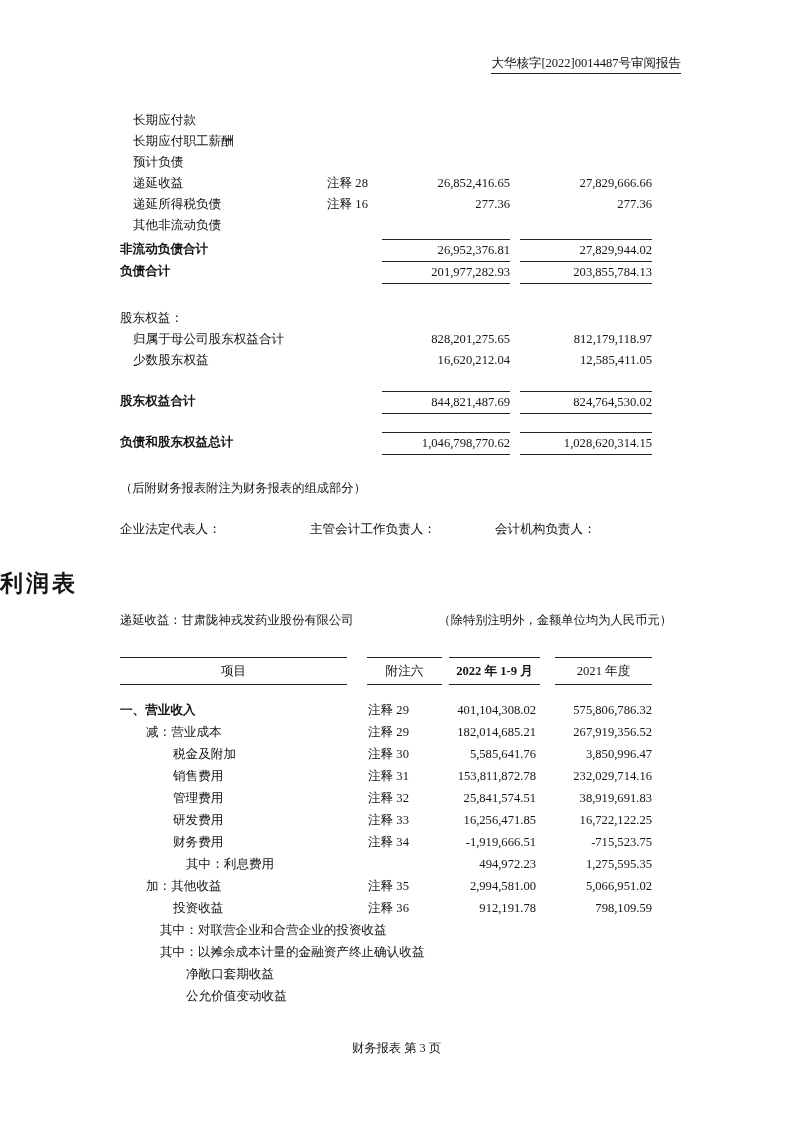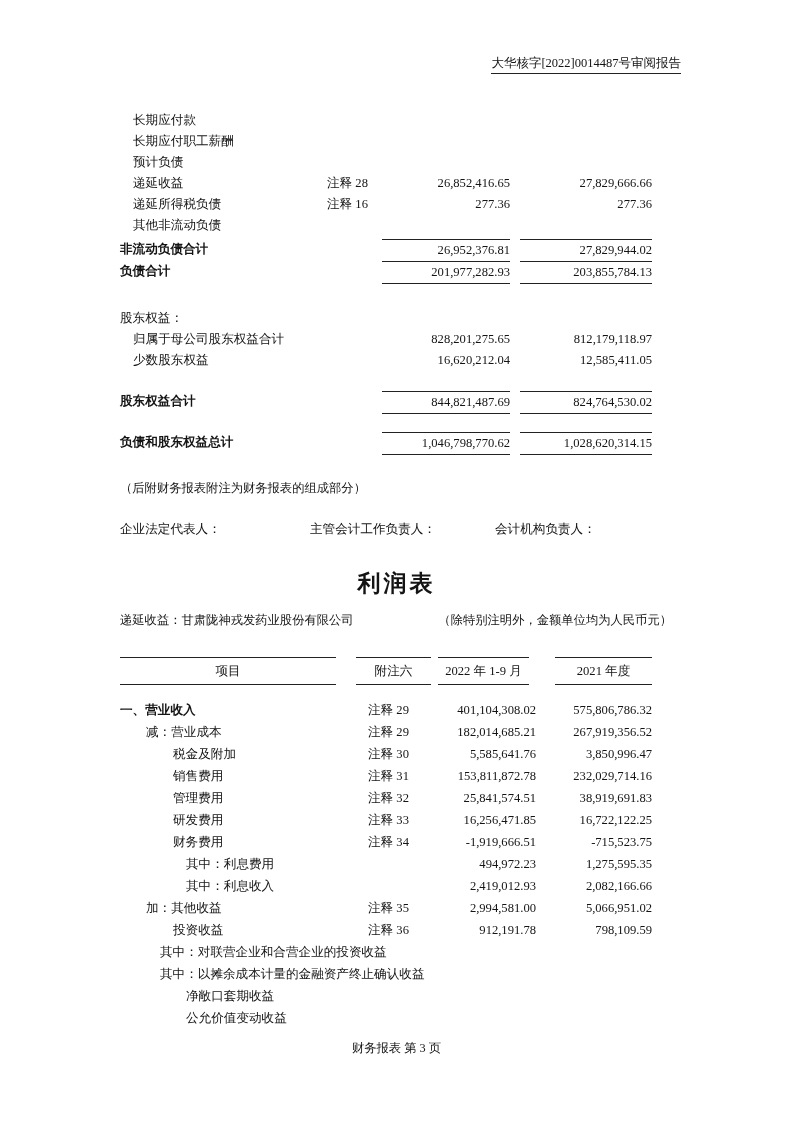--- a/index.html
+++ b/index.html
@@ -18,31 +18,31 @@
   .c-v1{width:128px;text-align:right;}
   .c-gap{width:10px;}
   .c-v2{width:132px;text-align:right;}
   .line-top{border-top:1px solid #222;}
   .line-both{border-top:1px solid #222;border-bottom:1px solid #222;}
 
   .note-line{position:absolute;left:120px;top:480px;font-size:12.3px;}
   .signatories{position:absolute;left:120px;top:521px;width:560px;display:flex;font-size:12.6px;}
   .sig-1{width:190px;} .sig-2{width:185px;} .sig-3{flex:1;}
 
-  .is-title{position:absolute;left:0;top:568px;width:100%;text-align:center;
+  .is-title{position:absolute;left:0;top:568px;width:100%;text-align:left;
     font-size:23px;font-weight:bold;letter-spacing:3px;}
   .subtitle{position:absolute;left:120px;top:612px;width:552px;display:flex;
     justify-content:space-between;font-size:12.3px;}
 
   .is-table{position:absolute;left:120px;top:657px;width:532px;}
   .is-header{display:flex;height:28px;line-height:27px;font-size:12.6px;text-align:center;margin-bottom:14px;}
   .h-cell{border-top:1px solid #222;border-bottom:1px solid #222;}
   .h-label{flex:1;margin-right:20px;}
   .h-note{width:75px;margin-right:7px;}
-  .h-v1{width:91px;margin-right:26px;}
+  .h-v1{width:91px;margin-right:15px;font-weight:bold;}
   .h-v2{width:97px;}
   .irow{display:flex;line-height:22px;font-size:12.6px;}
   .irow.bold .i-label{font-weight:bold;}
   .i-label{flex:1;white-space:nowrap;}
   .i-note{width:70px;}
   .i-v1{width:98px;text-align:right;}
   .i-gap{width:16px;}
   .i-v2{width:100px;text-align:right;}
 
   .page-footer{position:absolute;left:0;top:1040px;width:100%;text-align:center;font-size:12.3px;}
@@ -221,27 +221,20 @@
         <div class="i-v2">-715,523.75</div>
       </div>
       <div class="irow">
         <div class="i-label" style="padding-left: 66px;">其中：利息费用</div>
         <div class="i-note"></div>
         <div class="i-v1">494,972.23</div>
         <div class="i-gap"></div>
         <div class="i-v2">1,275,595.35</div>
       </div>
       <div class="irow">
-        <div class="i-label" style="padding-left: 66px;">其中：利息收入</div>
-        <div class="i-note"></div>
-        <div class="i-v1">2,419,012.93</div>
-        <div class="i-gap"></div>
-        <div class="i-v2">2,082,166.66</div>
-      </div>
-      <div class="irow">
         <div class="i-label" style="padding-left: 26px;">加：其他收益</div>
         <div class="i-note">注释 35</div>
         <div class="i-v1">2,994,581.00</div>
         <div class="i-gap"></div>
         <div class="i-v2">5,066,951.02</div>
       </div>
       <div class="irow">
         <div class="i-label" style="padding-left: 53px;">投资收益</div>
         <div class="i-note">注释 36</div>
         <div class="i-v1">912,191.78</div>

